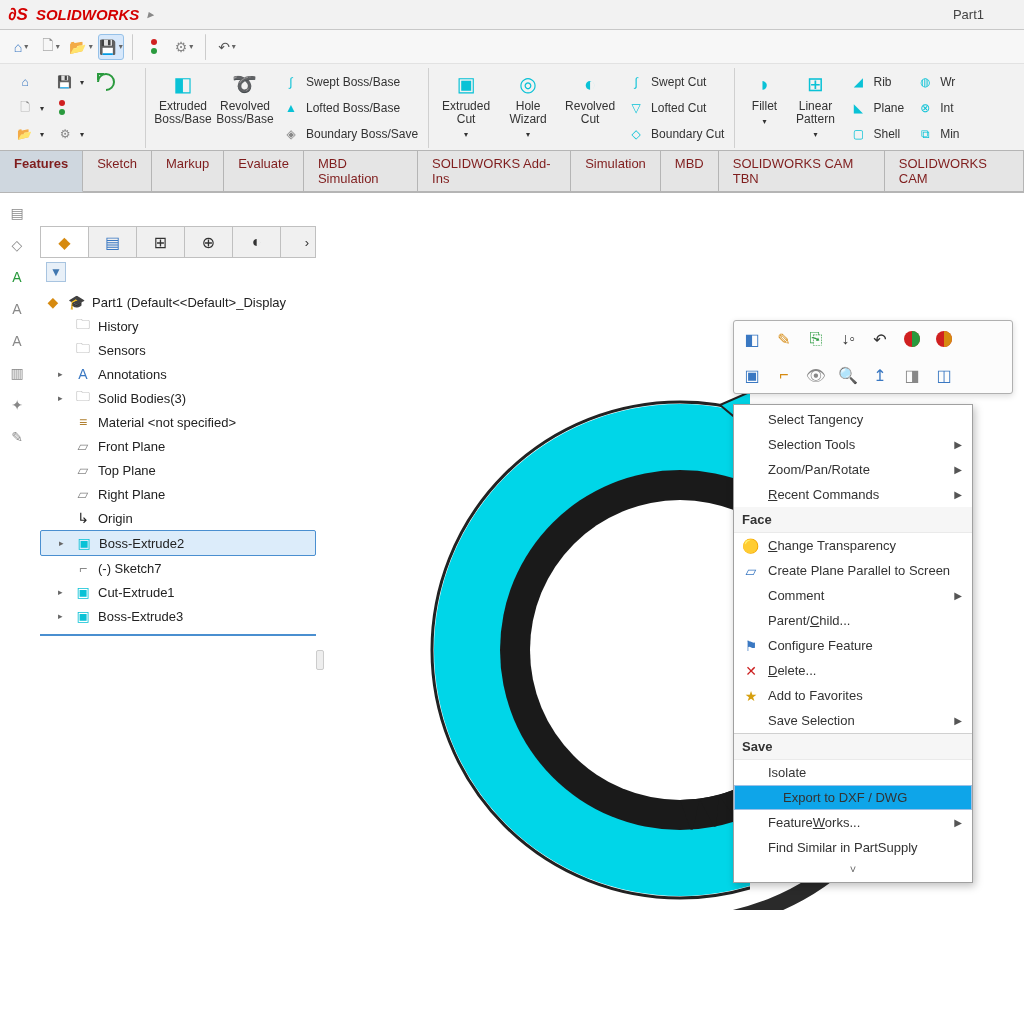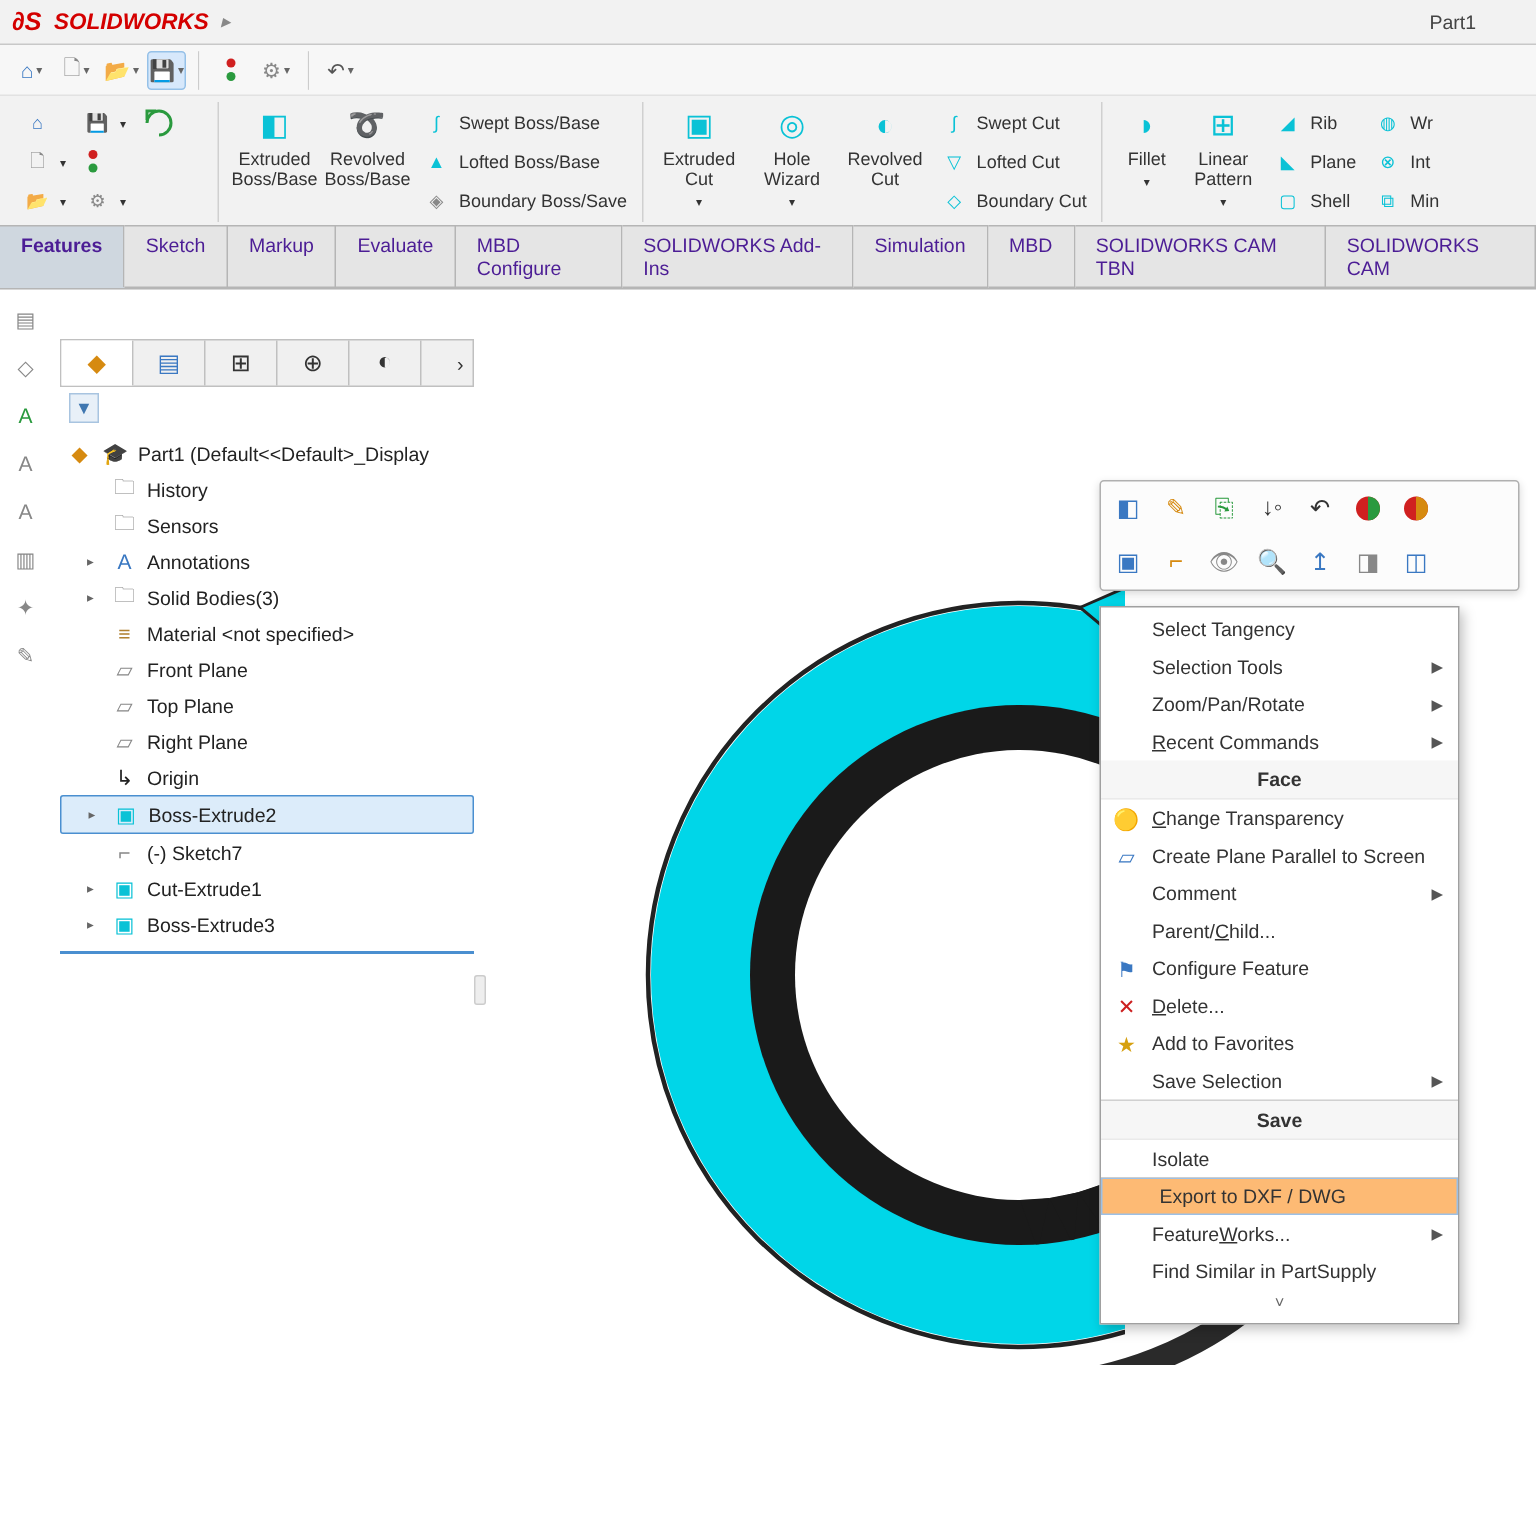--- a/index.html
+++ b/index.html
@@ -67,21 +67,21 @@
     display:flex;
     background:#e5e5e5;
   }
   .tab {
     padding: 5px 14px;
     font-size:13px;
     border-right:1px solid #b5b5b5;
     border-top:1px solid #b5b5b5;
     border-bottom:1px solid #b5b5b5;
     background:#e5e5e5;
-    color:#4c1d95;
+    color:#7f1d1d;
   }
   .tab.active { background:#cfd7df; font-weight:bold; border-bottom:1px solid #cfd7df; }
   
   .leftrail {
     position:absolute; left:0; top:202px; width:34px; display:flex; flex-direction:column; gap:10px; align-items:center;
     color:#888;
   }
   .leftrail div { width:22px; height:22px; display:flex; align-items:center; justify-content:center; font-size:14px; }
   
   .sidepanel {
@@ -122,22 +122,22 @@
   .ctx-menu {
     position:absolute; left:733px; top:404px; width:240px; background:#fff;
     border:1px solid #a0a0a0; box-shadow:2px 3px 8px rgba(0,0,0,0.25);
     font-size:13px; padding:2px 0 4px 0;
   }
   .ctx-menu .mi {
     display:flex; align-items:center; gap:8px; padding:5px 10px 5px 34px; position:relative;
   }
   .ctx-menu .mi .mic { position:absolute; left:8px; width:18px; text-align:center; font-size:14px; }
   .ctx-menu .mi .arrow { margin-left:auto; color:#555; font-size:10px; }
-  .ctx-menu .mi.hover { background:#fdba74; border:1px solid #9cc0e6; padding:4px 9px 4px 38px; }
-  .ctx-menu .hdr { font-weight:bold; padding:5px 8px; border-top:1px solid #d0d0d0; border-bottom:1px solid #eaeaea; background:#f6f6f6;text-align:center; }
+  .ctx-menu .mi.hover { background:#0ea5e9; border:1px solid #9cc0e6; padding:4px 9px 4px 48px; }
+  .ctx-menu .hdr { font-weight:bold; padding:5px 8px; border-top:1px solid #d0d0d0; border-bottom:1px solid #eaeaea; background:#f6f6f6; }
   .ctx-menu .hdr.first { border-top:none; }
   .ctx-menu .chev { text-align:center; color:#666; padding:3px 0; font-size:11px; }
   .u { text-decoration: underline; }
   
   .splitter-handle {
     position:absolute; left:316px; top:650px; width:8px; height:20px; background:#eee; border:1px solid #ccc; border-radius:2px;
   }
   .cyan{color:#0ac2d6;}
   .blue{color:#3a78c2;}
   .orange{color:#d68a10;}
@@ -320,21 +320,21 @@
             <span>Min</span>
           </div>
       </div>
     </div>
   </div>
   <div class="tabs">
     <div class="tab active">Features</div>
     <div class="tab">Sketch</div>
     <div class="tab">Markup</div>
     <div class="tab">Evaluate</div>
-    <div class="tab">MBD Configure</div>
+    <div class="tab">MBD Simulation</div>
     <div class="tab">SOLIDWORKS Add-Ins</div>
     <div class="tab">Simulation</div>
     <div class="tab">MBD</div>
     <div class="tab">SOLIDWORKS CAM TBN</div>
     <div class="tab">SOLIDWORKS CAM</div>
   </div>
 </div>
 
 <div class="leftrail">
   <div>▤</div>

